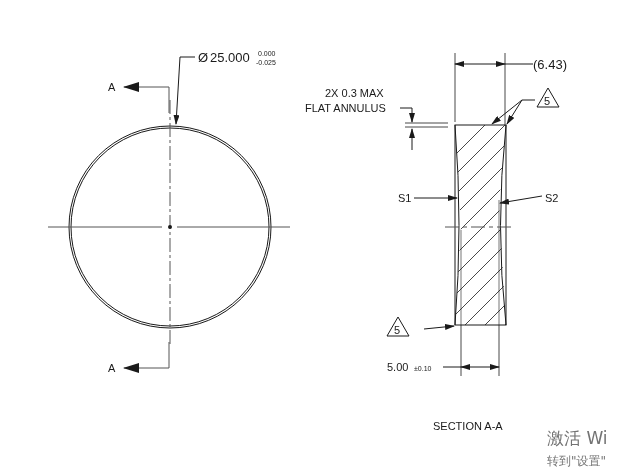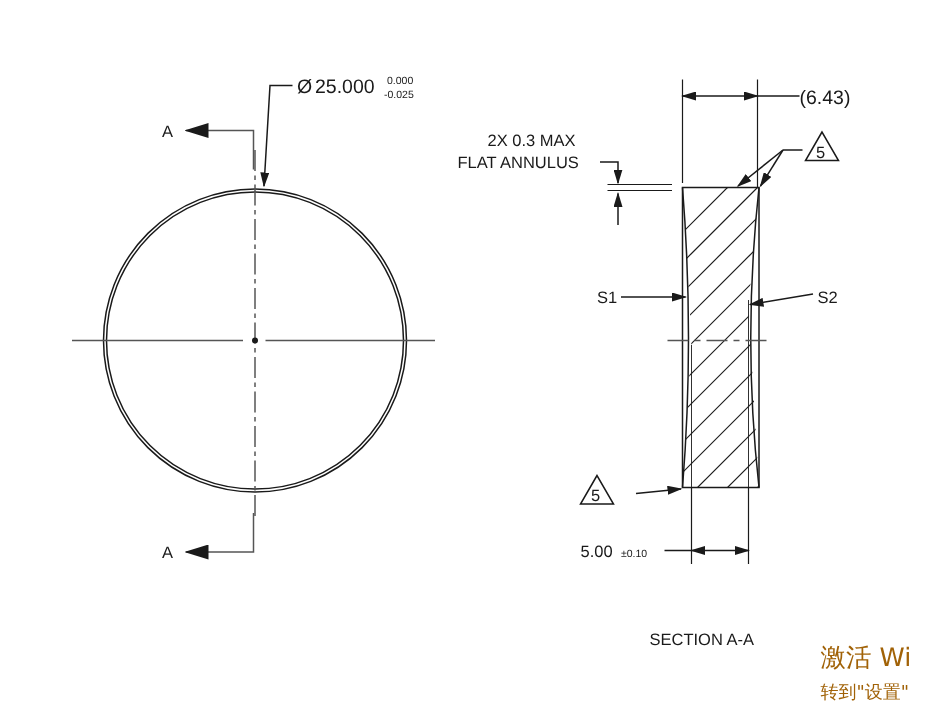--- a/index.html
+++ b/index.html
@@ -2,21 +2,21 @@
 <html><head>
 <meta charset="utf-8">
 <style>
   html, body { margin: 0; padding: 0; background: #ffffff; }
   body { width: 618px; height: 471px; position: relative; overflow: hidden; font-family: "Liberation Sans", sans-serif; }
   svg { position: absolute; left: 0; top: 0; }
   .txt { font-family: "Liberation Sans", sans-serif; fill: #1a1a1a; }
   .lbl { font-size: 11px; }
   .sm { font-size: 7px; }
   .big { font-size: 13px; }
-  .wm { position: absolute; color: #a16207; font-family: "DejaVu Sans", sans-serif; }
+  .wm { position: absolute; color: #737373; font-family: "DejaVu Sans", sans-serif; }
   .wm1 { left: 547px; top: 427px; font-size: 17px; }
   .wm2 { left: 547px; top: 453px; font-size: 12px; }
 </style>
 </head>
 <body>
 
 <svg width="618" height="471" viewBox="0 0 618 471" xmlns="http://www.w3.org/2000/svg">
   <defs>
     <marker id="arr" markerWidth="10" markerHeight="6" refX="9" refY="3" orient="auto" markerUnits="userSpaceOnUse">
       <path d="M0,0 L10,3 L0,6 Z" fill="#1a1a1a"></path>

